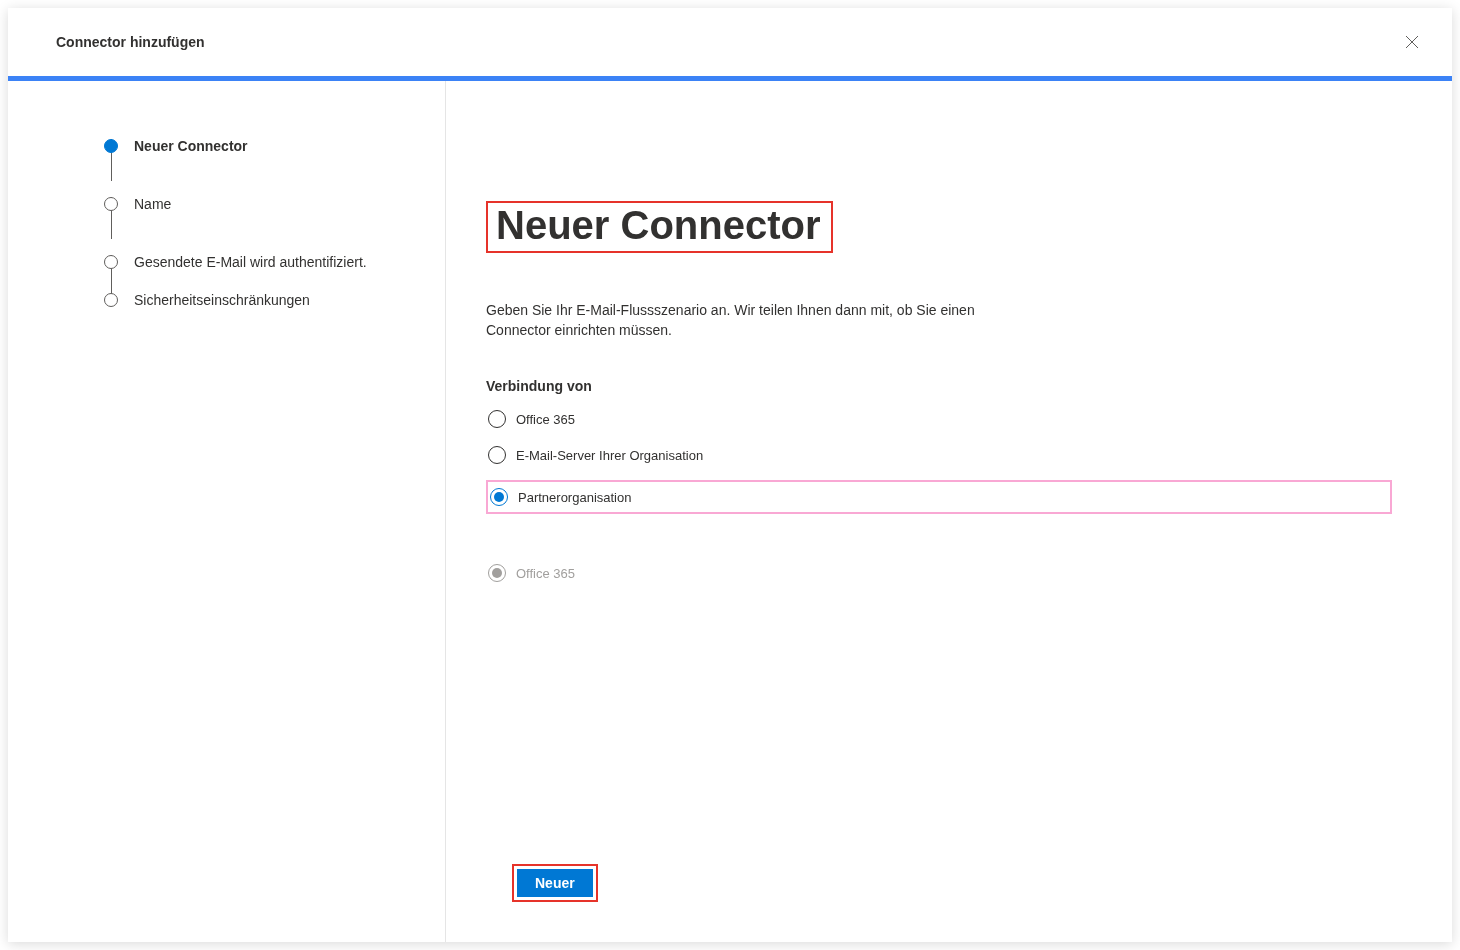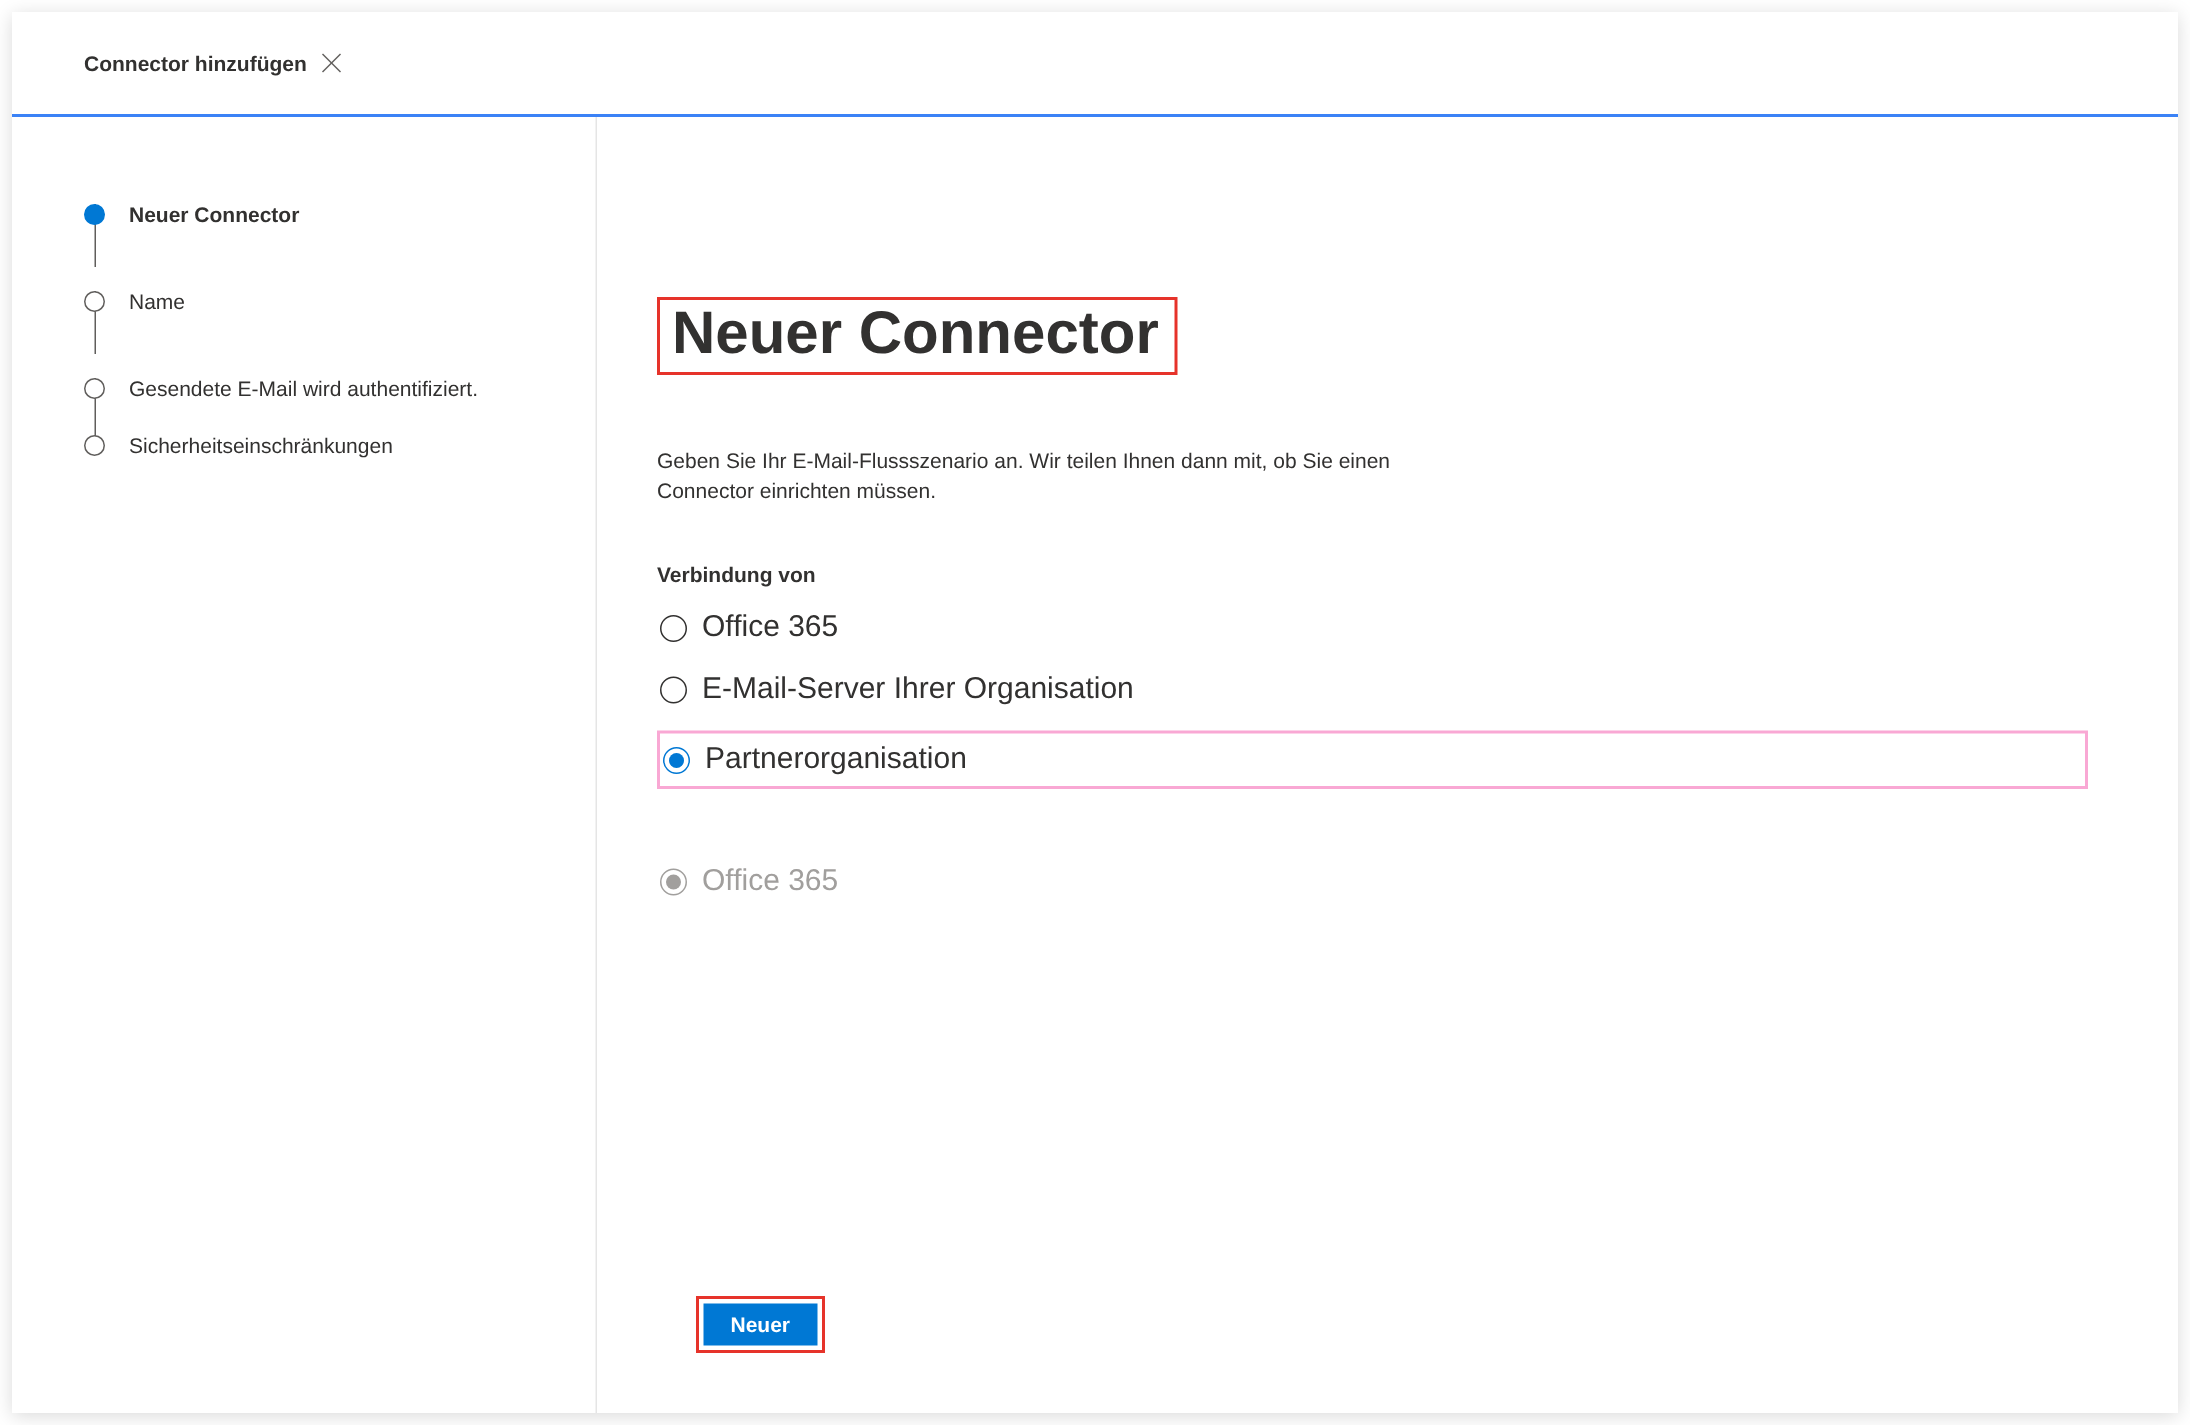--- a/index.html
+++ b/index.html
@@ -20,24 +20,24 @@
       left: 8px;
       right: 8px;
       bottom: 8px;
       background: #ffffff;
       box-shadow: 0 2px 12px rgba(0,0,0,0.15);
       display: flex;
       flex-direction: column;
     }
     .dialog-header {
       display: flex;
-      justify-content: flex-start;
+      justify-content: space-between;
       align-items: center;
       padding: 18px 24px 18px 48px;
-      border-bottom: 2px solid #3b82f6;
+      border-bottom: 5px solid #3b82f6;
     }
     .dialog-header-title {
       font-size: 14px;
       font-weight: 600;
       color: #323130;
     }
     .close-btn {
       width: 32px;
       height: 32px;
       background: none;
@@ -50,20 +50,21 @@
       font-size: 14px;
     }
     .close-btn svg {
       width: 14px;
       height: 14px;
     }
     .dialog-body {
       display: flex;
       flex: 1;
       overflow: hidden;
+      margin-left: 48px;
     }
     .sidebar {
       width: 390px;
       padding: 36px 24px 24px 48px;
       border-right: 1px solid #e5e5e5;
     }
     .step-list {
       list-style: none;
     }
     .step-item {
@@ -190,21 +191,21 @@
       display: block;
     }
     .radio-circle.disabled {
       border-color: #a19f9d;
     }
     .radio-circle.disabled .dot {
       display: block;
       background: #a19f9d;
     }
     .radio-label {
-      font-size: 20px;
+      font-size: 13px;
       color: #323130;
     }
     .radio-label.disabled {
       color: #a19f9d;
     }
     .radio-highlight {
       border: 2px solid #f9a8d4;
       padding: 6px 10px 6px 2px;
     }
     .section-gap {

